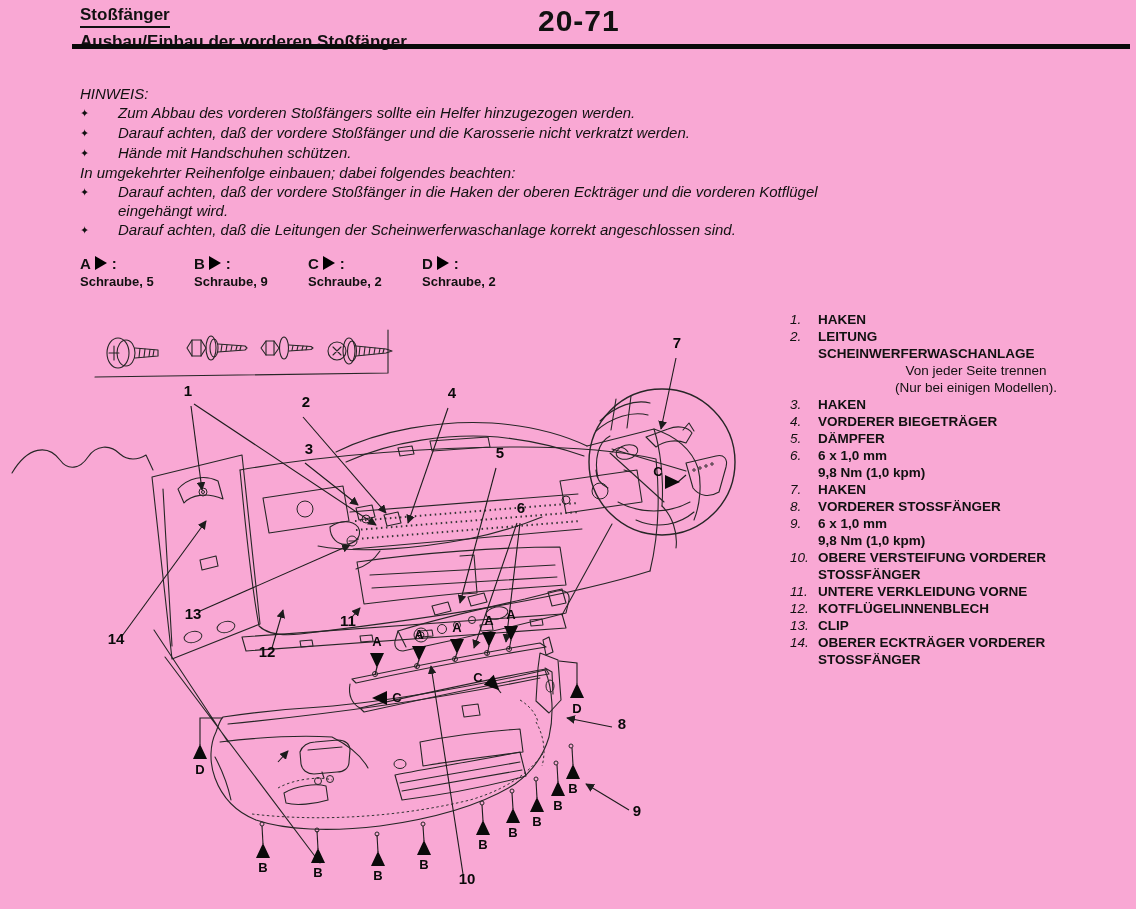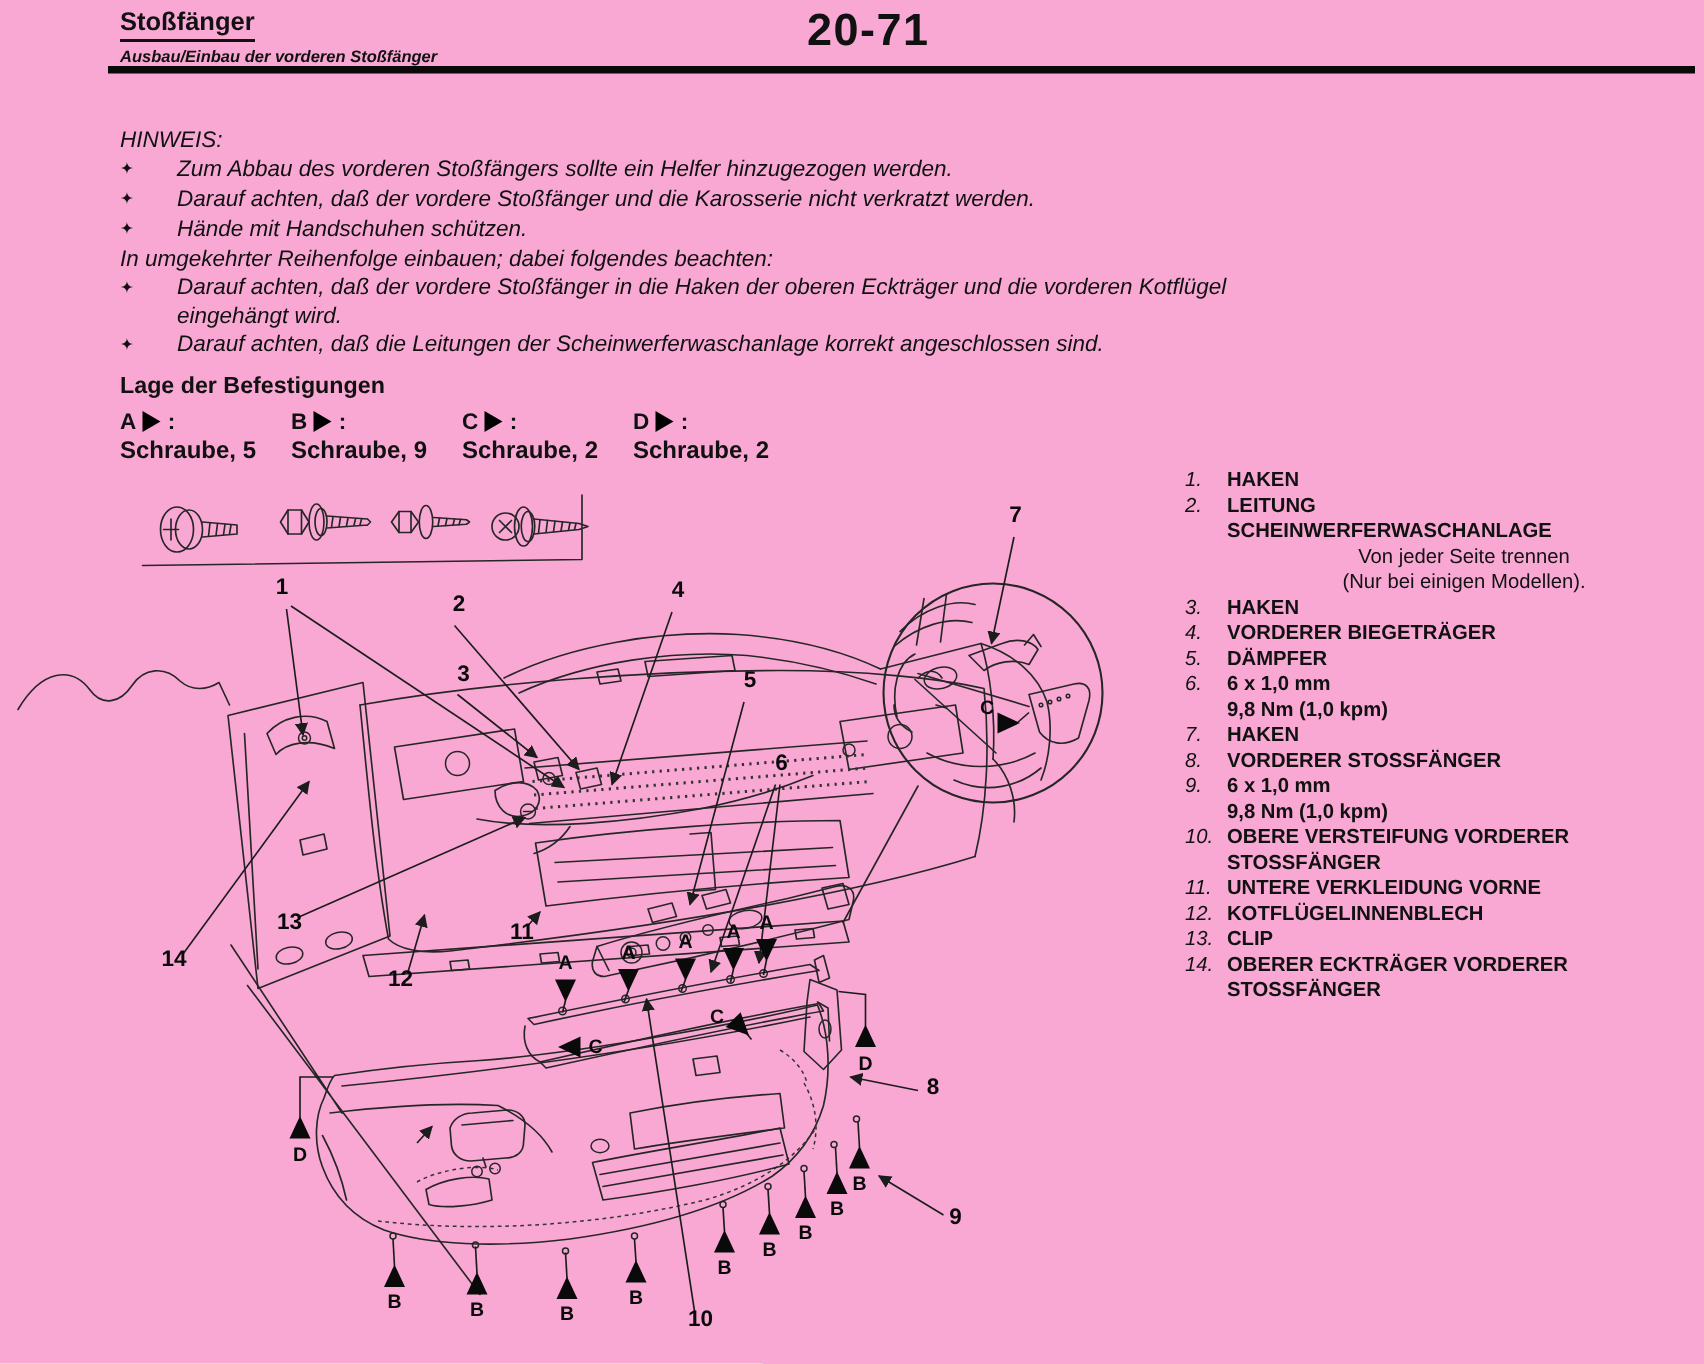--- a/index.html
+++ b/index.html
@@ -1,39 +1,39 @@
 <!DOCTYPE html>
 <html><head>
 <meta charset="utf-8">
 <style>
   html,body{margin:0;padding:0;background:#e8e8e8;}
   .page{position:relative;width:1136px;height:909px;background:#f9a8d4;overflow:hidden;
         font-family:"Liberation Sans",sans-serif;color:#111;}
   
   .hdr{position:absolute;left:80px;top:5px;}
   .hdr-title{font-size:17px;font-weight:bold;display:inline-block;border-bottom:2px solid #111;padding-bottom:1px;}
-  .hdr-sub{font-size:11px;font-weight:bold;margin-top:4px;font-style:italic;}
+  .hdr-sub{font-size:17px;font-weight:bold;margin-top:4px;}
   .hdr-page{position:absolute;left:538px;top:4px;font-size:30px;font-weight:bold;letter-spacing:1px;text-align:right;}
   .hdr-rule{position:absolute;left:72px;top:44px;width:1058px;height:5px;background:#0a0a0a;}
   
   .notes{position:absolute;left:80px;top:84px;width:980px;font-size:15px;font-style:italic;line-height:19px;}
   .note-label{font-style:italic;}
   .brow{display:flex;}
   .bmark{width:38px;flex:0 0 38px;font-size:11px;font-style:normal;padding-top:1px;}
   .btext{flex:1;}
   .plain-line{}
   
   .fastener{position:absolute;left:80px;top:249px;width:560px;}
   .fast-head{font-size:15.5px;font-weight:bold;font-style:normal;}
   .fcols{display:flex;margin-top:4px;}
   .fcol{width:114px;flex:0 0 114px;}
   .fletter{font-size:15px;font-weight:bold;height:20px;display:flex;align-items:center;}
   .ftri{display:inline-block;width:0;height:0;border-left:12px solid #000;
         border-top:7px solid transparent;border-bottom:7px solid transparent;margin:0 5px 0 4px;}
-  .fcount{font-size:16px;font-weight:bold;margin-top:1px;}
+  .fcount{font-size:13px;font-weight:bold;margin-top:1px;}
   
   .plist{position:absolute;left:790px;top:311px;width:344px;font-size:13.5px;line-height:17px;}
   .pl-row{display:flex;}
   .pl-num{width:28px;flex:0 0 28px;font-style:italic;}
   .pl-body{flex:1;}
   .pl-name{font-weight:bold;}
   .pl-note{text-align:center;}
   
   .art{position:absolute;left:0;top:0;width:1136px;height:909px;pointer-events:none;}
   .ln{fill:none;stroke:#262626;stroke-width:1.1;stroke-linecap:round;stroke-linejoin:round;}
@@ -93,21 +93,20 @@
         <div class="brow">
           <span class="bmark">✦</span>
           <div class="btext">
             <div>Darauf achten, daß die Leitungen der Scheinwerferwaschanlage korrekt angeschlossen sind.</div>
           </div>
         </div>
       </div>
   </div>
 
   <div class="fastener">
-    <div class="fast-head">Lage der Befestigungen</div>
     <div class="fcols" id="fcols">
         <div class="fcol">
           <div class="fletter">
             <span>A</span>
             <span class="ftri"></span>
             <span>:</span>
           </div>
           <div class="fcount">Schraube, 5</div>
         </div>
         <div class="fcol">

